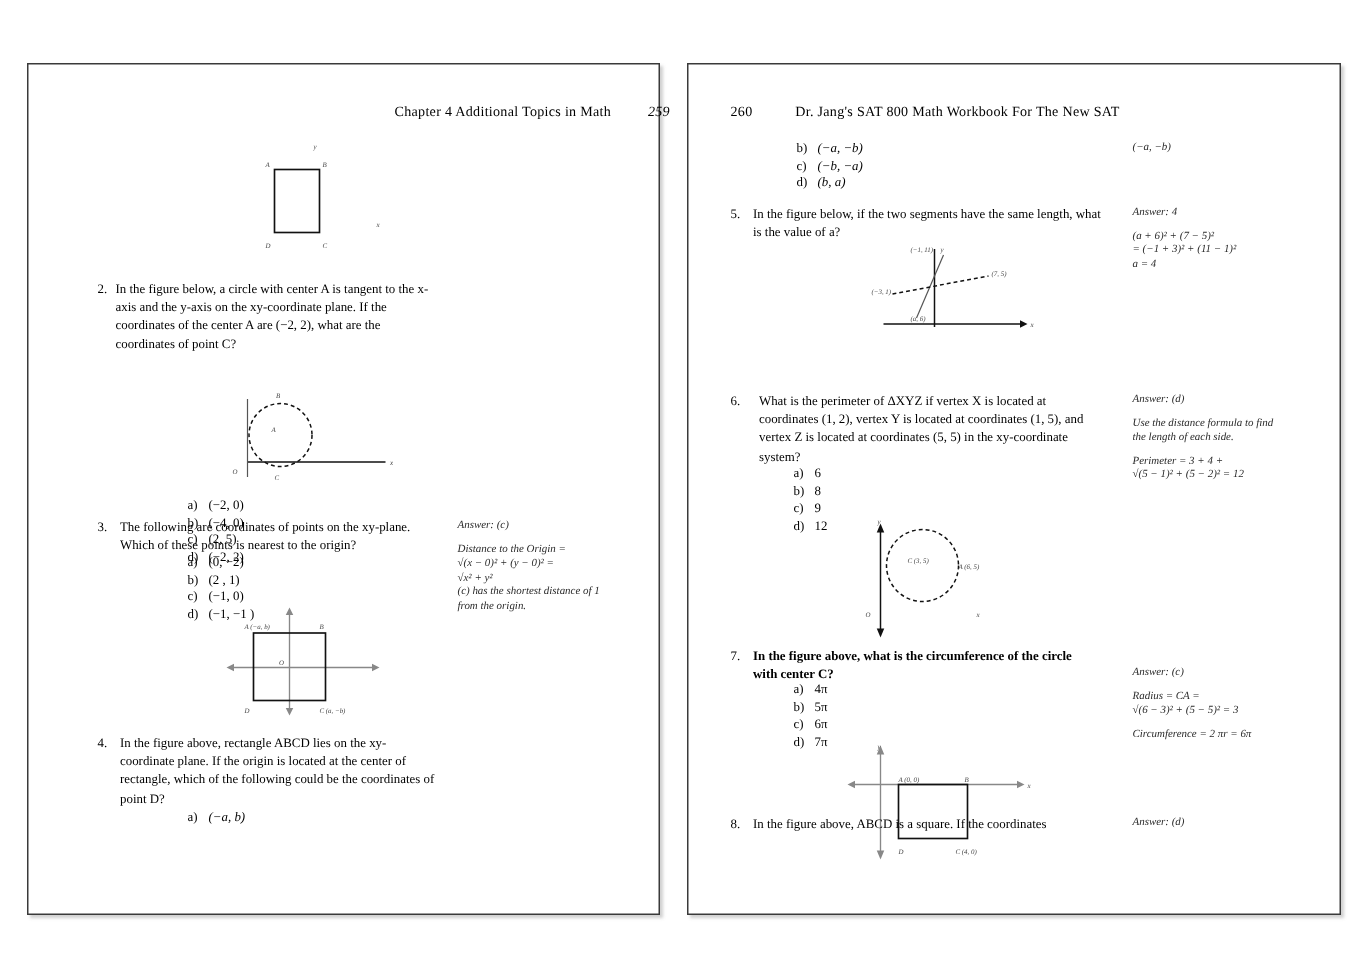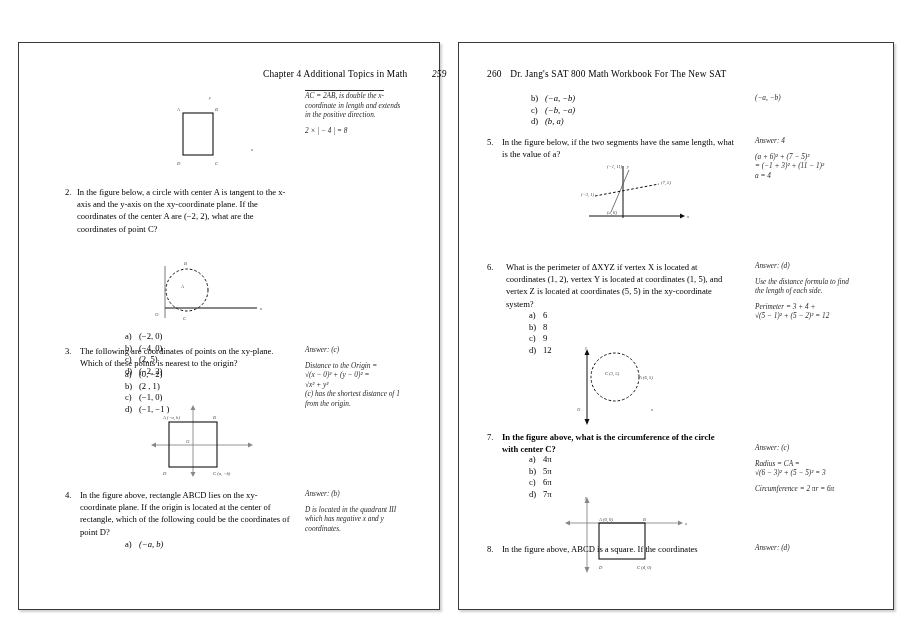--- a/index.html
+++ b/index.html
@@ -63,27 +63,20 @@
         <rect class="box" x="24" y="22" width="30" height="42"></rect>
         <text class="flbl" x="18" y="20">A</text>
         <text class="flbl" x="56" y="20">B</text>
         <text class="flbl" x="18" y="74">D</text>
         <text class="flbl" x="56" y="74">C</text>
         <text class="flbl" x="50" y="8">y</text>
         <text class="flbl" x="92" y="60">x</text>
       </svg>
     </div>
 
-    <div class="ans" style="left:286px;top:48px;width:120px;">
-      <div><span style="text-decoration:overline;">AC  = 2AB, is double the x-</span></div>
-      <div>coordinate in length and extends</div>
-      <div>in the positive direction.</div>
-      <div class="gap"></div>
-      <div>2 × | − 4 | = 8</div>
-    </div>
 
     <div class="q" style="left:46px;top:143px;width:222px;">
       <span class="num">2.</span>
       <span class="body" style="display:block;margin-left:12px;">In the figure below, a circle with center A is tangent to the x-axis and the y-axis on the xy-coordinate plane. If the coordinates of the center A are (−2, 2), what are the coordinates of point C?</span>
     </div>
     <div class="fig" style="left:120px;top:215px;">
       <svg width="130" height="70" viewBox="0 0 130 70">
         <circle class="dash" cx="48" cy="32" r="21"></circle>
         <line class="axis" x1="26" y1="50" x2="118" y2="50"></line>
         <line class="thin" x1="26" y1="8" x2="26" y2="60"></line>
@@ -138,37 +131,30 @@
       </svg>
     </div>
 
     <div class="q" style="left:46px;top:446px;width:228px;">
       <span class="num">4.</span>
       <span class="body" style="display:block;">In the figure above, rectangle ABCD lies on the xy-coordinate plane. If the origin is located at the center of rectangle, which of the following could be the coordinates of point D?</span>
     </div>
     <div class="choices" style="left:106px;top:496px;">
       <div class="row"><span class="lab">a)</span><span class="it">(−a, b)</span></div>
     </div>
-    <div class="ans" style="left:286px;top:446px;width:124px;">
-      <div class="hd">Answer:  (b)</div>
-      <div class="gap"></div>
-      <div>D is located in the quadrant III</div>
-      <div>which has negative x and y</div>
-      <div>coordinates.</div>
-    </div>
 
    </div>
   </div>
 
   <div class="page right">
    <div class="inner">
 
     <div class="hdr" style="left:28px;top:26px;">
       <span class="pg">260</span>
-      <span class="ch" style="margin-left:6px;">Dr. Jang's SAT 800 Math Workbook For The New SAT</span>
+      <span class="ch" style="margin-left:26px;">Dr. Jang's SAT 800 Math Workbook For The New SAT</span>
     </div>
 
     <div class="choices" style="left:72px;top:50px;">
       <div class="row"><span class="lab">b)</span><span class="it">(−a, −b)</span></div>
       <div class="row"><span class="lab">c)</span><span class="it">(−b, −a)</span></div>
       <div class="row"><span class="lab">d)</span><span class="it">(b, a)</span></div>
     </div>
     <div class="ans" style="left:296px;top:50px;">
       <div>(−a, −b)</div>
     </div>

